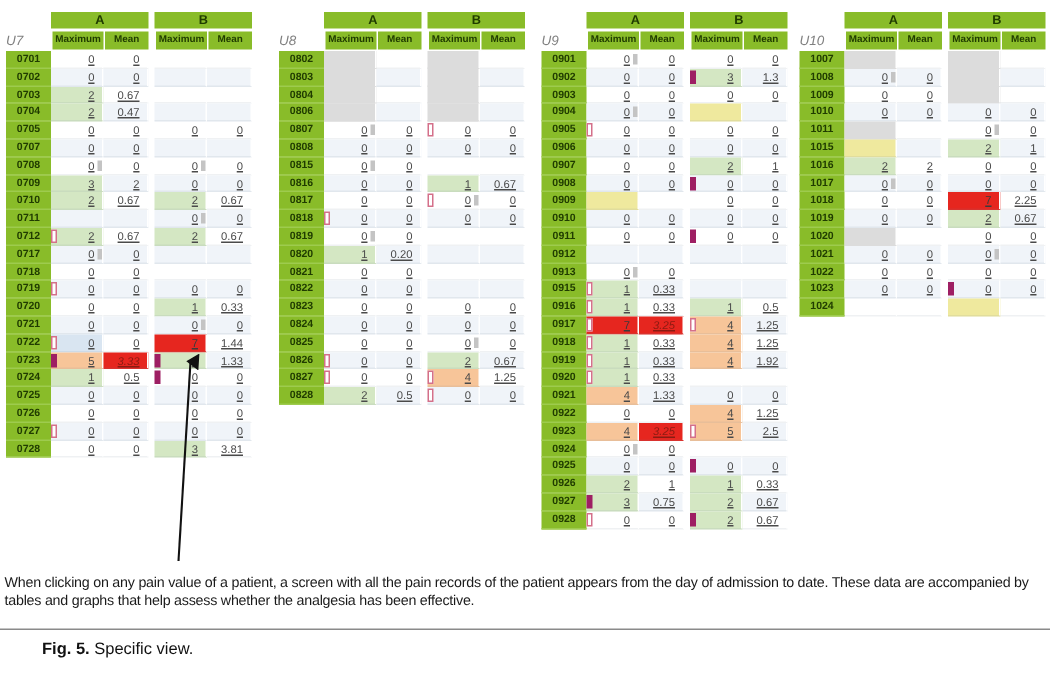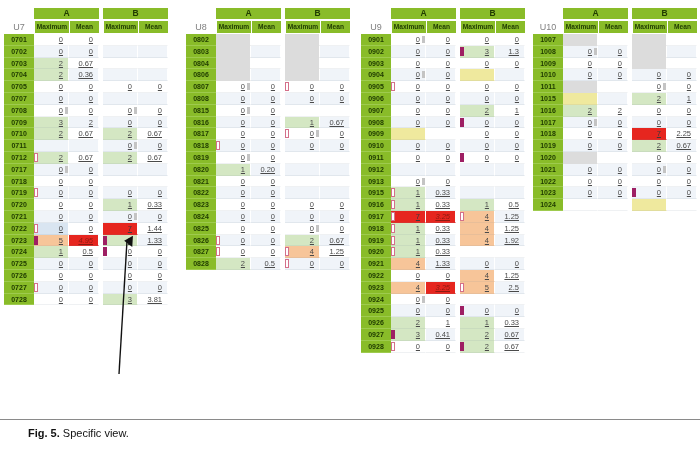--- a/index.html
+++ b/index.html
@@ -5,21 +5,21 @@
   html,body{margin:0;padding:0;background:#fff;}
   #figure{position:relative;width:700px;height:449px;background:#fff;
           font-family:"Liberation Sans",sans-serif;overflow:hidden;}
   .panel{position:absolute;top:8px;display:grid;
          grid-template-columns:30px 35px 30px 4px 35px 30px;
          grid-template-rows:13px 13px;grid-auto-rows:11.8px;}
   .ghdr{background:var(--grn);color:#203c00;font-weight:bold;font-size:8.5px;
         text-align:center;line-height:11px;margin-bottom:2px;}
   .chdr{background:var(--grn);color:#203c00;font-weight:bold;font-size:6.6px;
         text-align:center;line-height:12px;margin:0 0 1px 1px;white-space:nowrap;overflow:hidden;}
-  .ulabel{color:#808080;font-size:9px;text-align:center;line-height:12px;}
+  .ulabel{color:#808080;font-size:9px;line-height:12px;font-style:italic;}
   .code{background:var(--grn);color:#203c00;font-weight:bold;font-size:7px;
         text-align:center;line-height:11.8px;border-bottom:1px solid #9ecb4e;}
   .cell{position:relative;font-size:7.5px;line-height:11.8px;text-align:right;
         padding-right:5px;box-sizing:border-box;color:#4a4a4a;
         border-bottom:1px solid rgba(120,140,160,.12);border-right:1px solid #fff;}
   .cell.val{text-decoration:underline;cursor:pointer;}
   .stripe{background:#f0f4f9;}
   .bg-g{background:#d4e7c3;}
   .bg-o{background:#f7c599;}
   .bg-r{background:#e6261f;color:#3b3b3b;}
@@ -68,21 +68,21 @@
         <div class="cell stripe"></div>
         <div class="cell mean stripe"></div>
         <div class="code">0703</div>
         <div class="cell bg-g val">2</div>
         <div class="cell mean val">0.67</div>
         <div class="spacer"></div>
         <div class="cell"></div>
         <div class="cell mean"></div>
         <div class="code">0704</div>
         <div class="cell bg-g val">2</div>
-        <div class="cell mean stripe val">0.36</div>
+        <div class="cell mean stripe val">0.47</div>
         <div class="spacer"></div>
         <div class="cell stripe"></div>
         <div class="cell mean stripe"></div>
         <div class="code">0705</div>
         <div class="cell val">0</div>
         <div class="cell mean val">0</div>
         <div class="spacer"></div>
         <div class="cell val">0</div>
         <div class="cell mean val">0</div>
         <div class="code">0707</div>
@@ -152,21 +152,21 @@
         <div class="cell stripe val">0<div class="gbar"></div></div>
         <div class="cell mean stripe val">0</div>
         <div class="code">0722</div>
         <div class="cell bg-b val">0<div class="mk pink"></div></div>
         <div class="cell mean val">0</div>
         <div class="spacer"></div>
         <div class="cell bg-r val">7</div>
         <div class="cell mean val">1.44</div>
         <div class="code">0723</div>
         <div class="cell bg-o val">5<div class="mk mag"></div></div>
-        <div class="cell mean bg-r val">4.95</div>
+        <div class="cell mean bg-r val">3.33</div>
         <div class="spacer"></div>
         <div class="cell bg-g val">2<div class="mk mag"></div></div>
         <div class="cell mean stripe val">1.33</div>
         <div class="code">0724</div>
         <div class="cell bg-g val">1</div>
         <div class="cell mean val">0.5</div>
         <div class="spacer"></div>
         <div class="cell val">0<div class="mk mag"></div></div>
         <div class="cell mean val">0</div>
         <div class="code">0725</div>
@@ -482,21 +482,21 @@
         <div class="cell stripe val">0<div class="mk mag"></div></div>
         <div class="cell mean stripe val">0</div>
         <div class="code">0926</div>
         <div class="cell bg-g val">2</div>
         <div class="cell mean val">1</div>
         <div class="spacer"></div>
         <div class="cell bg-g val">1</div>
         <div class="cell mean val">0.33</div>
         <div class="code">0927</div>
         <div class="cell bg-g val">3<div class="mk mag"></div></div>
-        <div class="cell mean stripe val">0.41</div>
+        <div class="cell mean stripe val">0.75</div>
         <div class="spacer"></div>
         <div class="cell bg-g val">2</div>
         <div class="cell mean stripe val">0.67</div>
         <div class="code">0928</div>
         <div class="cell val">0<div class="mk pink"></div></div>
         <div class="cell mean val">0</div>
         <div class="spacer"></div>
         <div class="cell bg-g val">2<div class="mk mag"></div></div>
         <div class="cell mean val">0.67</div>
       </div>
@@ -606,18 +606,19 @@
 
   <svg id="arrow" viewBox="0 0 48 142">
     <defs>
       <marker id="ah" markerWidth="8" markerHeight="8" refX="4" refY="2" orient="auto">
         <path d="M0,6 L4,0 L8,6 Z" fill="#111"></path>
       </marker>
     </defs>
     <line x1="23" y1="140" x2="31" y2="7" stroke="#111" stroke-width="1.4" marker-end="url(#ah)"></line>
   </svg>
 
+  <div id="caption">When clicking on any pain value of a patient, a screen with all the pain records of the patient appears from the day of admission to date. These data are accompanied by tables and graphs that help assess whether the analgesia has been effective.</div>
   <div id="figline"></div>
   <div id="figbar">
     <b>Fig. 5.</b>
     <span>Specific view.</span>
   </div>
 </div>
 
 </body></html>

